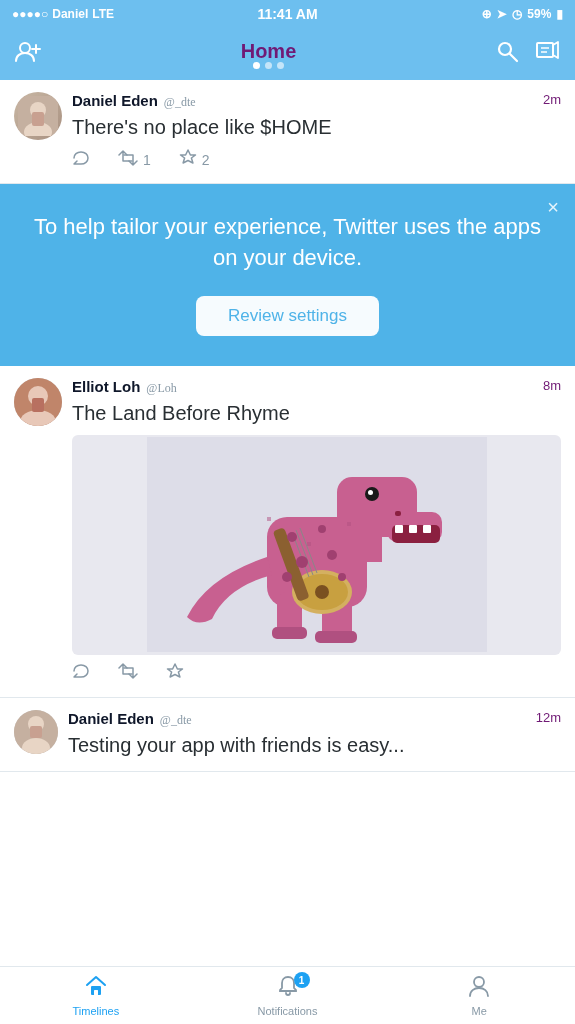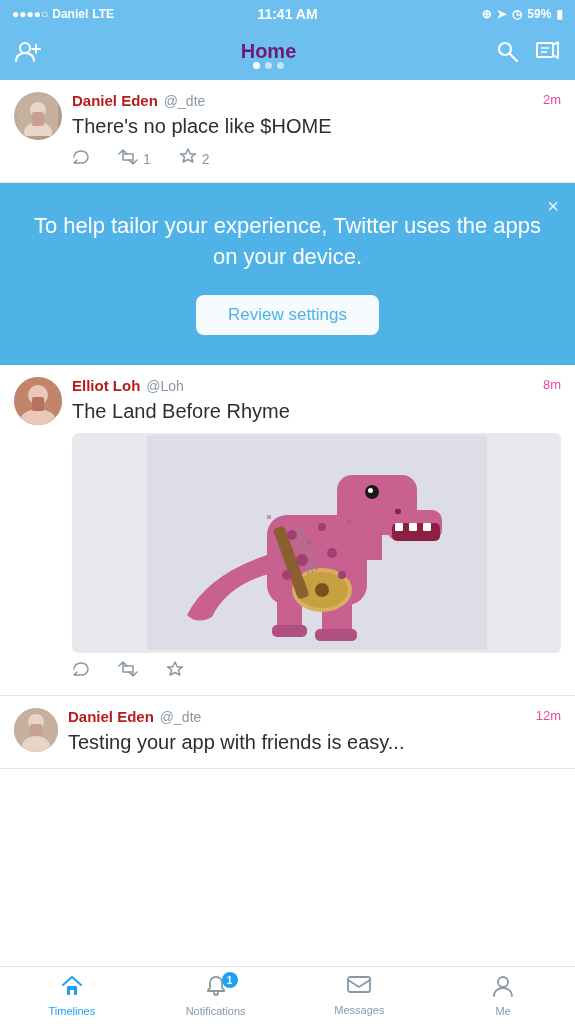--- a/index.html
+++ b/index.html
@@ -91,29 +91,30 @@
     .tweet-body { flex: 1; }
     .tweet-header {
       display: flex;
       justify-content: space-between;
       align-items: flex-start;
     }
     .tweet-user { display: flex; align-items: baseline; gap: 6px; }
     .tweet-name {
       font-size: 15px;
       font-weight: 700;
-      color: #b91c1c;
+      color: #0f172a;
     }
     .tweet-handle {
-      font-size: 14px;
+      font-size: 12px;
       color: #8899a6;
+      font-family: Liberation Serif, serif;
     }
     .tweet-time {
       font-size: 13px;
-      color: #ec4899;
+      color: #701a75;
     }
     .tweet-text {
       font-size: 20px;
       color: #292f33;
       margin-top: 3px;
       line-height: 1.4;
     }
     .tweet-actions {
       display: flex;
       gap: 28px;
@@ -520,29 +521,20 @@
     <span class="bottom-nav-icon">
       <svg width="22" height="22" viewBox="0 0 22 22" fill="none">
         <path d="M11 2C7 2 5 5 5 8v5l-2 2v1h16v-1l-2-2V8c0-3-2-6-6-6z" stroke="#8899a6" stroke-width="1.8" fill="none"></path>
         <path d="M9 18c0 1.1.9 2 2 2s2-.9 2-2" stroke="#8899a6" stroke-width="1.8" stroke-linecap="round"></path>
       </svg>
     </span>
     <span class="bottom-nav-label">Notifications</span>
   </div>
   <div class="bottom-nav-item">
     <span class="bottom-nav-icon">
-      <svg width="24" height="20" viewBox="0 0 24 20" fill="none">
-        <rect x="1" y="1" width="22" height="15" rx="2" stroke="#8899a6" stroke-width="1.8"></rect>
-        <path d="M1 4l11 7 11-7" stroke="#8899a6" stroke-width="1.8" stroke-linecap="round"></path>
-      </svg>
-    </span>
-    <span class="bottom-nav-label">Messages</span>
-  </div>
-  <div class="bottom-nav-item">
-    <span class="bottom-nav-icon">
       <svg width="22" height="22" viewBox="0 0 22 22" fill="none">
         <circle cx="11" cy="7" r="5" stroke="#8899a6" stroke-width="1.8"></circle>
         <path d="M2 21c0-5 4-8 9-8s9 3 9 8" stroke="#8899a6" stroke-width="1.8" stroke-linecap="round"></path>
       </svg>
     </span>
     <span class="bottom-nav-label">Me</span>
   </div>
 </div>
 
 </body></html>

